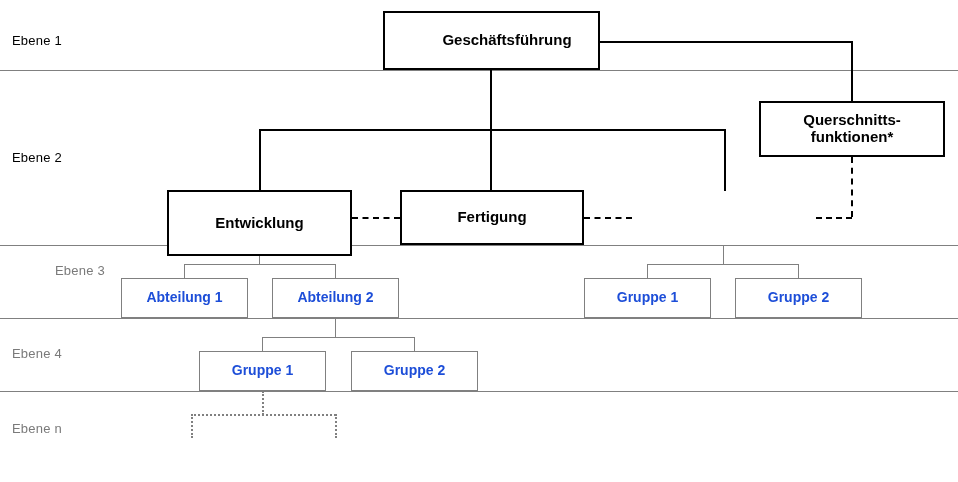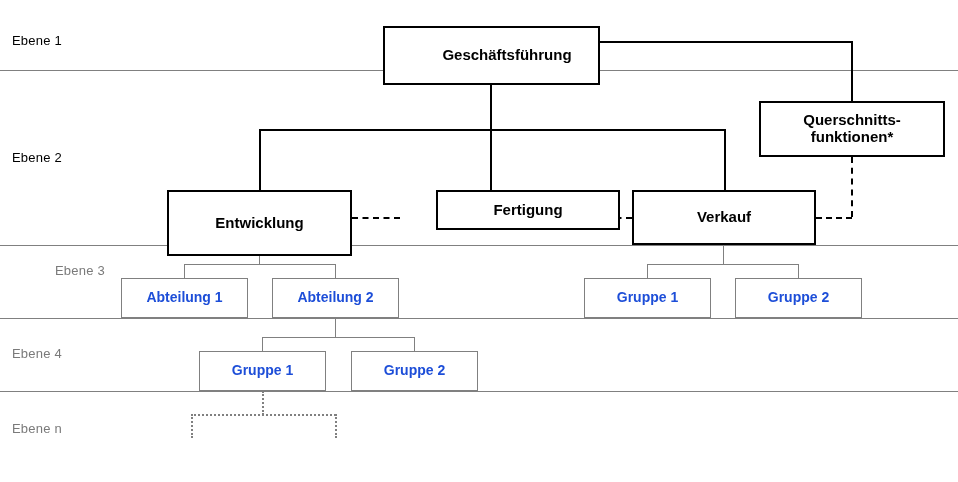--- a/index.html
+++ b/index.html
@@ -143,39 +143,36 @@
   <div class="seg v-grey" style="left:335px; top:318px; height:20px;"></div>
   <div class="seg h-grey" style="left:262px; top:337px; width:152px;"></div>
   <div class="seg v-grey" style="left:262px; top:337px; height:15px;"></div>
   <div class="seg v-grey" style="left:414px; top:337px; height:15px;"></div>
 
   <div class="seg v-dotted" style="left:262px; top:391px; height:24px;"></div>
   <div class="seg h-dotted" style="left:191px; top:414px; width:145px;"></div>
   <div class="seg v-dotted" style="left:191px; top:414px; height:24px;"></div>
   <div class="seg v-dotted" style="left:335px; top:414px; height:24px;"></div>
 
-  <div class="node black" style="left:383px; top:26px; width:217px; height:59px;padding-left:31px;">
+  <div class="node black" style="left:383px; top:11px; width:217px; height:59px;padding-left:31px;">
     <span class="node-text">Geschäftsführung</span>
   </div>
 
   <div class="node black" style="left:759px; top:101px; width:186px; height:56px;">
     <span>
       <span class="node-text">Querschnitts-</span>
       <span class="node-text">funktionen*</span>
     </span>
   </div>
 
   <div class="node black" style="left:167px; top:190px; width:185px; height:66px;">
     <span class="node-text">Entwicklung</span>
   </div>
-  <div class="node black" style="left:400px; top:190px; width:184px; height:40px;margin-left:36px;">
+  <div class="node black" style="left:400px; top:190px; width:184px; height:55px;">
     <span class="node-text">Fertigung</span>
-  </div>
-  <div class="node black" style="left:632px; top:190px; width:184px; height:55px;">
-    <span class="node-text">Verkauf</span>
   </div>
 
   <div class="node grey" style="left:121px; top:278px; width:127px; height:40px;">
     <span class="node-text">Abteilung 1</span>
   </div>
   <div class="node grey" style="left:272px; top:278px; width:127px; height:40px;">
     <span class="node-text">Abteilung 2</span>
   </div>
   <div class="node grey" style="left:584px; top:278px; width:127px; height:40px;">
     <span class="node-text">Gruppe 1</span>

